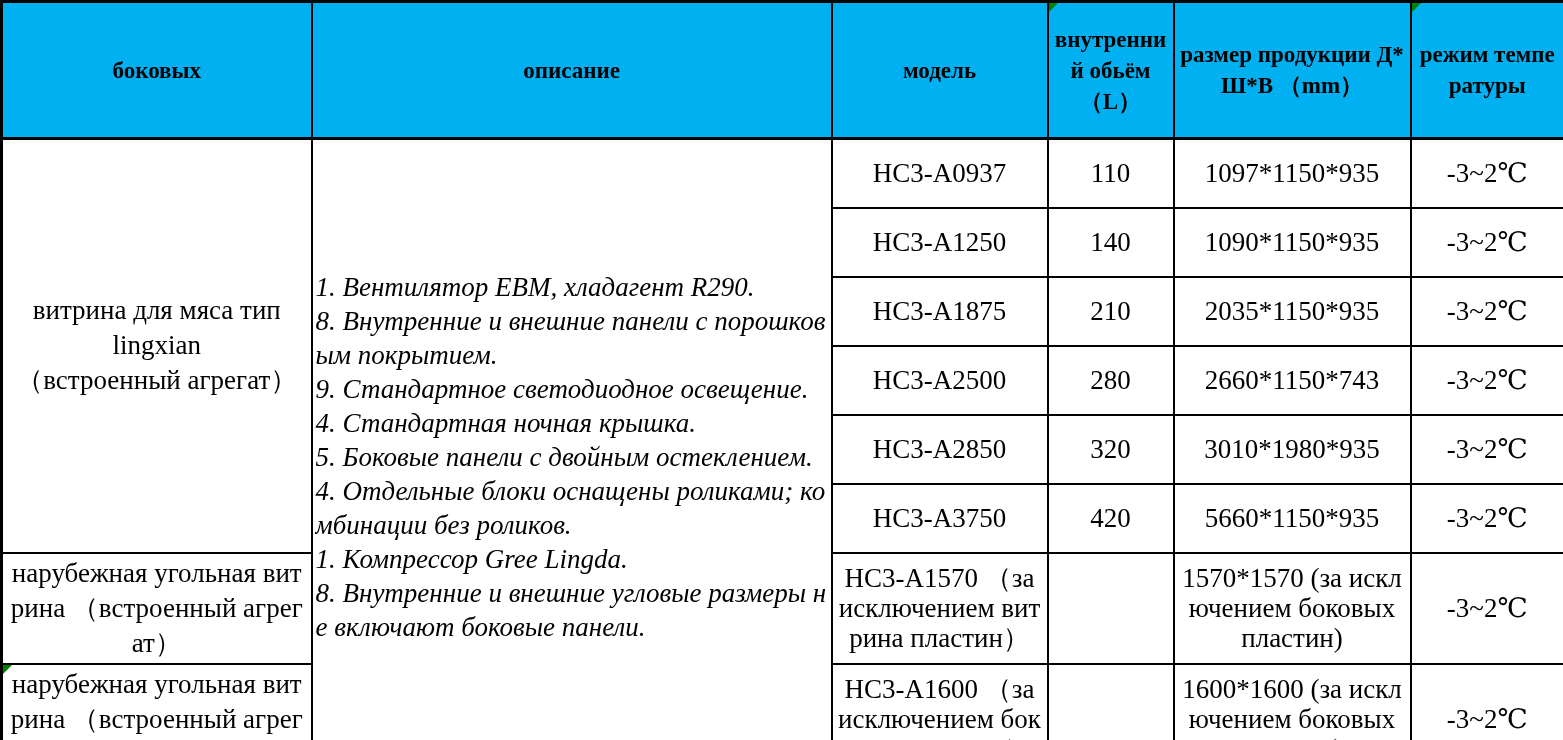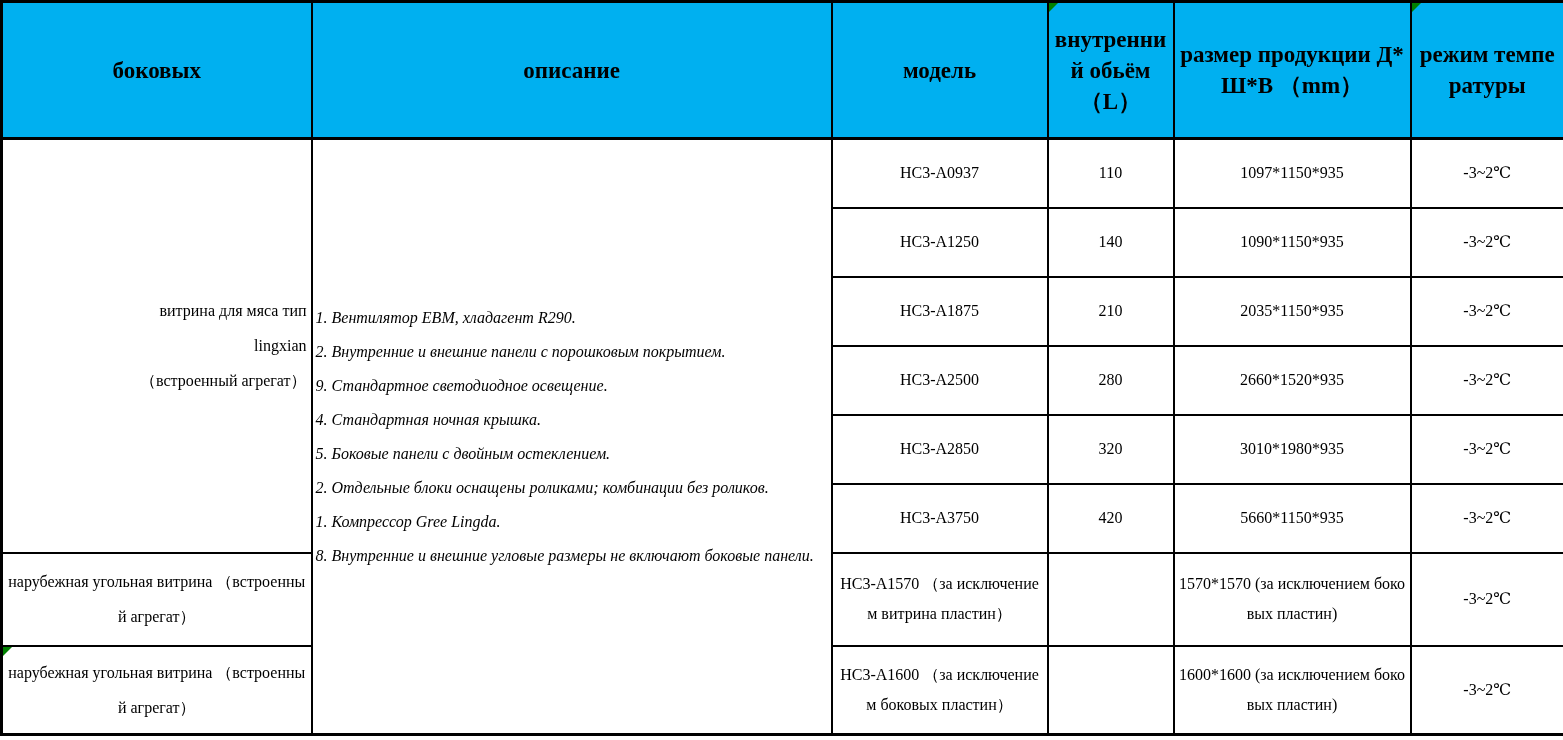--- a/index.html
+++ b/index.html
@@ -5,24 +5,24 @@
   * { margin:0; padding:0; box-sizing:border-box; }
   html,body { width:1563px; height:740px; background:#ffffff; overflow:hidden;
               font-family:"Liberation Serif","DejaVu Serif",serif; color:#000; }
   table.spec { border-collapse:collapse; table-layout:fixed; width:1563px;
                border:3px solid #000; }
   th, td { border:2px solid #000; vertical-align:middle; position:relative;
            overflow:hidden; }
   thead th { background:#00B0F0; font-weight:bold; font-size:23px; text-align:center;
              line-height:31px; word-break:break-all; padding:2px 5px;
              border-bottom:3px solid #000; }
-  tbody td { font-size:16px; text-align:center; line-height:30px;
+  tbody td { font-size:27px; text-align:center; line-height:30px;
              word-break:break-all; padding:2px 4px; background:#fff; }
   td.name-cell { line-height:35px; }
-  td.pre { white-space:pre-line; word-break:normal;text-align:right; }
+  td.pre { white-space:pre-line; word-break:normal; }
   td.desc-cell { text-align:left; padding:4px 3px; }
   .desc-line { line-height:34px; word-break:break-all;font-style:italic; }
   .err-tri { position:absolute; top:0; left:0; width:0; height:0;
              border-top:9px solid #008000; border-right:9px solid transparent; }
   col.c-name{width:310px} col.c-desc{width:520px} col.c-model{width:216px}
   col.c-vol{width:126px} col.c-size{width:237px} col.c-temp{width:154px}
   tr.hdr{height:137px} tr.r{height:69px} tr.r7{height:93px} tr.r8{height:89px}
 </style>
 </head>
 <body>
@@ -52,25 +52,25 @@
       </th>
     </tr>
   </thead>
   <tbody>
     <tr class="r">
       <td rowspan="6" class="name-cell pre">витрина для мяса тип
 lingxian
 （встроенный агрегат）</td>
       <td rowspan="8" class="desc-cell">
         <div class="desc-line">1. Вентилятор EBM, хладагент R290.</div>
-        <div class="desc-line">2. Внутренние и внешние панели с порошковым покрытием.</div>
+        <div class="desc-line">8. Внутренние и внешние панели с порошковым покрытием.</div>
         <div class="desc-line">9. Стандартное светодиодное освещение.</div>
         <div class="desc-line">4. Стандартная ночная крышка.</div>
         <div class="desc-line">5. Боковые панели с двойным остеклением.</div>
-        <div class="desc-line">2. Отдельные блоки оснащены роликами; комбинации без роликов.</div>
+        <div class="desc-line">4. Отдельные блоки оснащены роликами; комбинации без роликов.</div>
         <div class="desc-line">1. Компрессор Gree Lingda.</div>
         <div class="desc-line">8. Внутренние и внешние угловые размеры не включают боковые панели.</div>
       </td>
       <td>HC3-A0937</td>
       <td>110</td>
       <td>1097*1150*935</td>
       <td>-3~2℃</td>
     </tr>
     <tr class="r">
       <td>HC3-A1250</td>
@@ -80,21 +80,21 @@
     </tr>
     <tr class="r">
       <td>HC3-A1875</td>
       <td>210</td>
       <td>2035*1150*935</td>
       <td>-3~2℃</td>
     </tr>
     <tr class="r">
       <td>HC3-A2500</td>
       <td>280</td>
-      <td>2660*1520*935</td>
+      <td>2660*1150*743</td>
       <td>-3~2℃</td>
     </tr>
     <tr class="r">
       <td>HC3-A2850</td>
       <td>320</td>
       <td>3010*1980*935</td>
       <td>-3~2℃</td>
     </tr>
     <tr class="r">
       <td>HC3-A3750</td>

